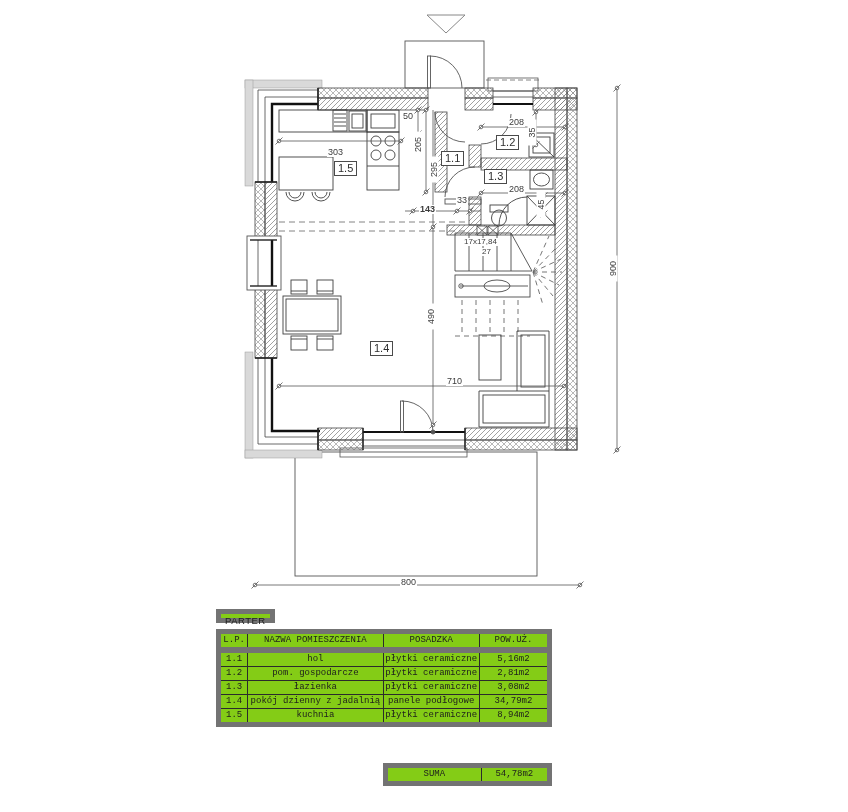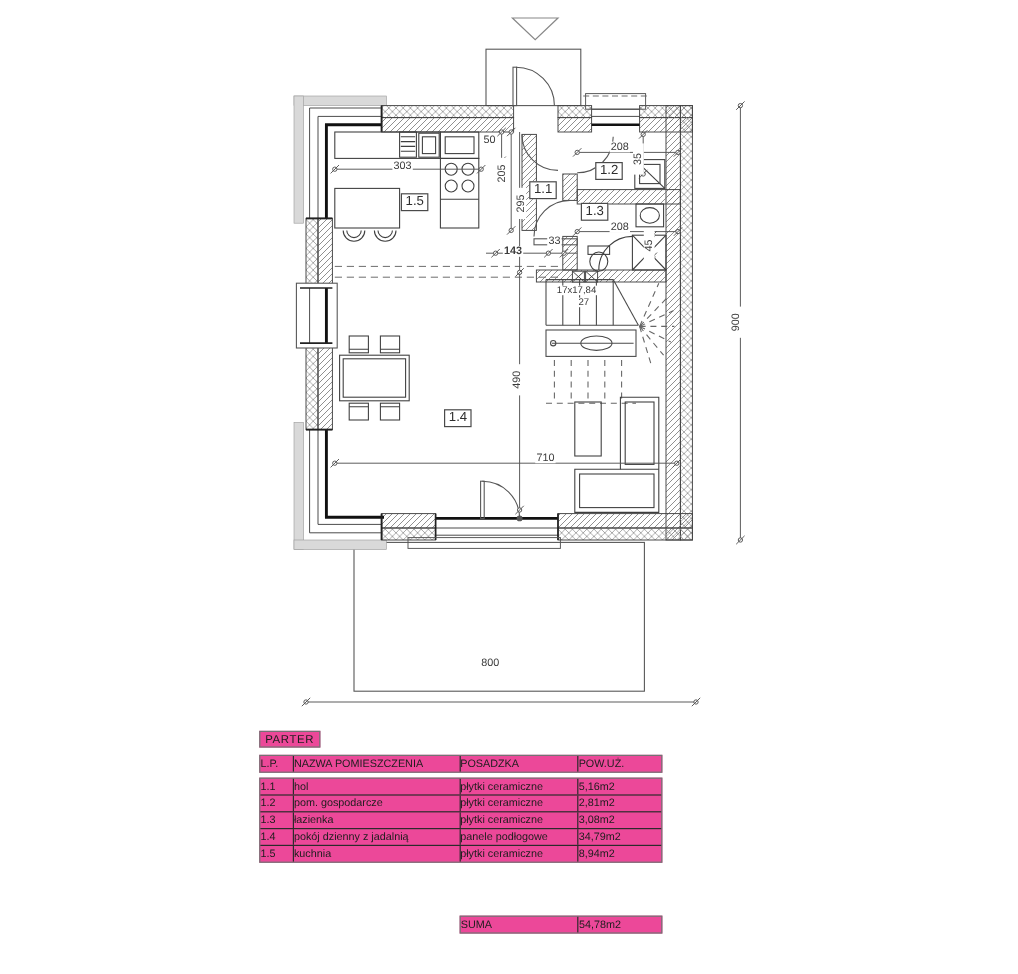--- a/index.html
+++ b/index.html
@@ -5,26 +5,26 @@
   html,body{margin:0;padding:0;background:#fff;}
   #canvas{position:relative;width:848px;height:812px;background:#fff;overflow:hidden;
           font-family:"Liberation Sans",sans-serif;}
   svg{position:absolute;left:0;top:0;}
   .lbl{position:absolute;line-height:1;color:#333;white-space:nowrap;}
   .dim{font-size:9px;color:#3c3c3c;background:#fff;padding:0 1px;}
   .vdim{transform:rotate(-90deg);transform-origin:center;width:24px;text-align:center;}
   .room{font-size:11px;border:1px solid #4a4a4a;background:#fff;padding:1px 3px;color:#2e2e2e;}
   .snote{font-size:8px;color:#3c3c3c;background:#fff;padding:0 1px;}
   
-  .box{position:absolute;border:1px solid #737373;box-sizing:border-box;background:#ec4899;}
+  .box{position:absolute;border:5px solid #737373;box-sizing:border-box;background:#84cc16;}
   .parter{left:216px;top:609px;height:14px;font-size:9.5px;color:#1d1d1d;
           padding:1px 4px;letter-spacing:.5px;}
   .trow{display:flex;}
   .tc{box-sizing:border-box;border-right:1px solid #2b2b2b;font-size:9px;color:#1d1d1d;
-      text-align:left;line-height:12px;height:13px;overflow:hidden;}
+      text-align:center;line-height:12px;height:13px;overflow:hidden;font-family:Liberation Mono, monospace;}
   .tc:last-child{border-right:none;}
   .c1{width:28px;} .c2{width:139px;} .c3{width:99px;} .c4{width:69px;}
   .hdr{left:216px;top:629px;width:336px;}
   .bdy{left:216px;top:648px;width:336px;}
   .bdy .trow{border-bottom:1px solid #2b2b2b;}
   .bdy .trow:last-child{border-bottom:none;}
   .suma{left:383px;top:735px;width:169px;margin-top:28px;}
 </style>
 </head>
 <body>
@@ -306,23 +306,23 @@
         <line x1="275.5" y1="389.5" x2="282.5" y2="382.5"></line>
     <circle cx="564" cy="386" r="1.8"></circle>
         <line x1="560.5" y1="389.5" x2="567.5" y2="382.5"></line>
 
     <line x1="433" y1="228" x2="433" y2="425"></line>
     <circle cx="433" cy="425" r="1.8"></circle>
         <line x1="429.5" y1="428.5" x2="436.5" y2="421.5"></line>
   </g>
 </svg>
 
-<div class="lbl dim" style="left:400px;top:548px;">800</div>
+<div class="lbl dim" style="left:400px;top:578px;">800</div>
 <div class="lbl dim vdim" style="left:600px;top:264px;">900</div>
-<div class="lbl dim" style="left:327px;top:134px;">303</div>
+<div class="lbl dim" style="left:327px;top:148px;">303</div>
 <div class="lbl dim" style="left:402px;top:112px;">50</div>
 <div class="lbl dim vdim" style="left:405px;top:140px;">205</div>
 <div class="lbl dim vdim" style="left:421px;top:165px;">295</div>
 <div class="lbl dim" style="left:419px;top:205px;font-weight:bold;">143</div>
 <div class="lbl dim" style="left:456px;top:196px;">33</div>
 <div class="lbl dim" style="left:508px;top:118px;">208</div>
 <div class="lbl dim vdim" style="left:519px;top:128px;">35</div>
 <div class="lbl dim" style="left:508px;top:185px;">208</div>
 <div class="lbl dim vdim" style="left:528px;top:200px;">45</div>
 <div class="lbl dim" style="left:404px;top:377px;margin-left:42px;">710</div>

